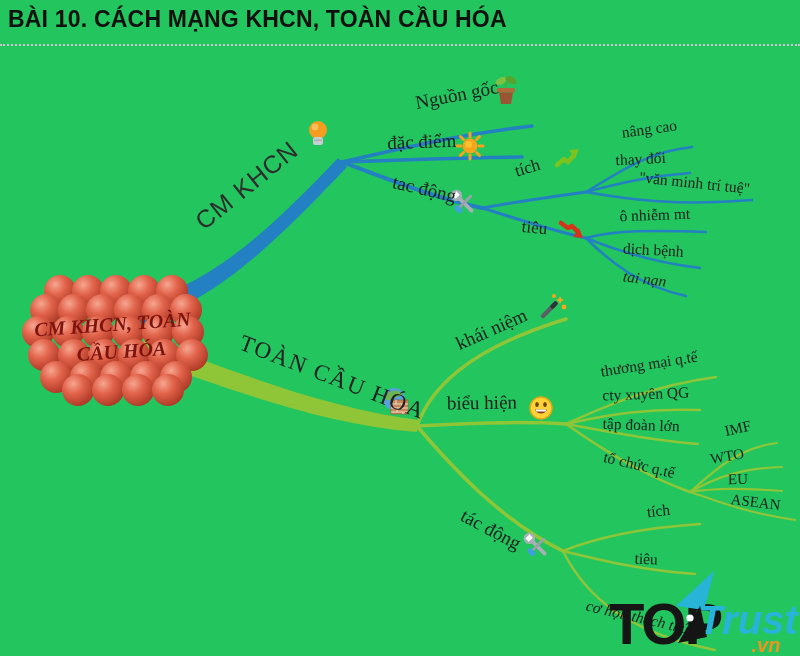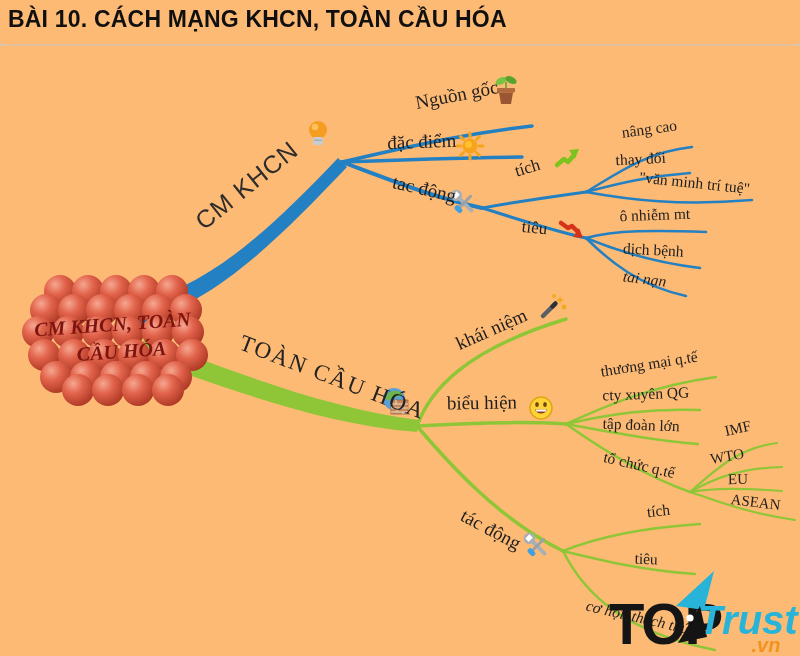--- a/index.html
+++ b/index.html
@@ -1,16 +1,16 @@
 <!DOCTYPE html>
 <html><head>
 <meta charset="utf-8">
 <style>
   html,body{margin:0;padding:0;background:#fff;}
-  .canvas{position:relative;width:800px;height:656px;background:#fdba74;overflow:hidden;
+  .canvas{position:relative;width:800px;height:656px;background:#22c55e;overflow:hidden;
           font-family:"Liberation Sans",sans-serif;}
   .title{position:absolute;left:8px;top:6px;font-size:23px;font-weight:bold;color:#101010;
          letter-spacing:.2px;white-space:nowrap;}
   .title-rule{position:absolute;left:0;top:44px;width:800px;height:0;border-top:2px dotted #c9c9c9;}
   svg{position:absolute;left:0;top:0;}
   .lbl{font-family:"Liberation Serif",serif;fill:#1e1e1e;}
   .lbl-main-blue{font-family:"Liberation Sans",sans-serif;fill:#2d2d2d;letter-spacing:1px;}
   .lbl-main-green{font-family:"Liberation Serif",serif;fill:#222;letter-spacing:2px;}
   .center-txt{font-family:"Liberation Serif",serif;font-style:italic;font-weight:bold;fill:#7c1410;}
   .logo-top{font-family:"Liberation Sans",sans-serif;font-weight:bold;fill:#151515;letter-spacing:-2px;}

